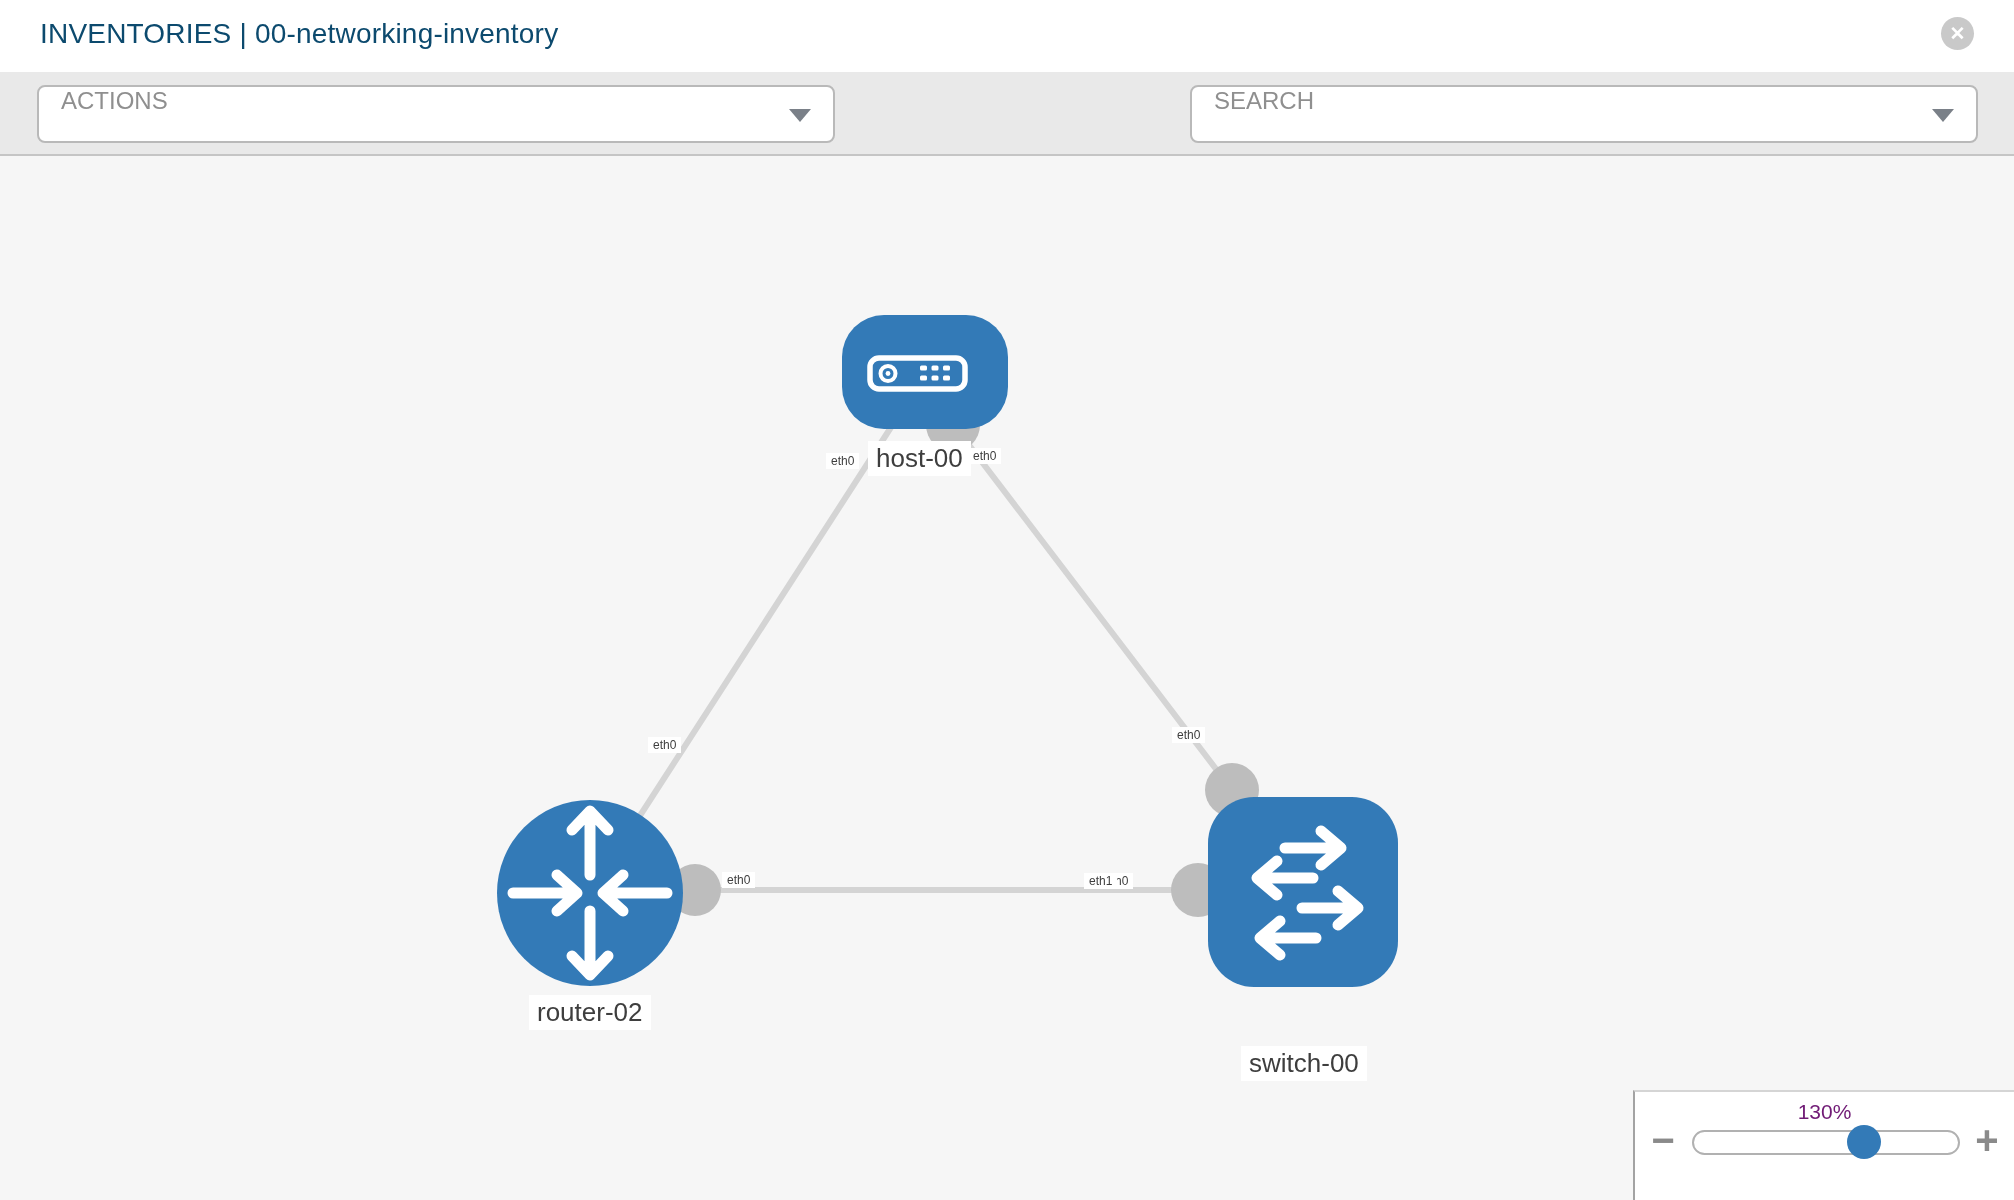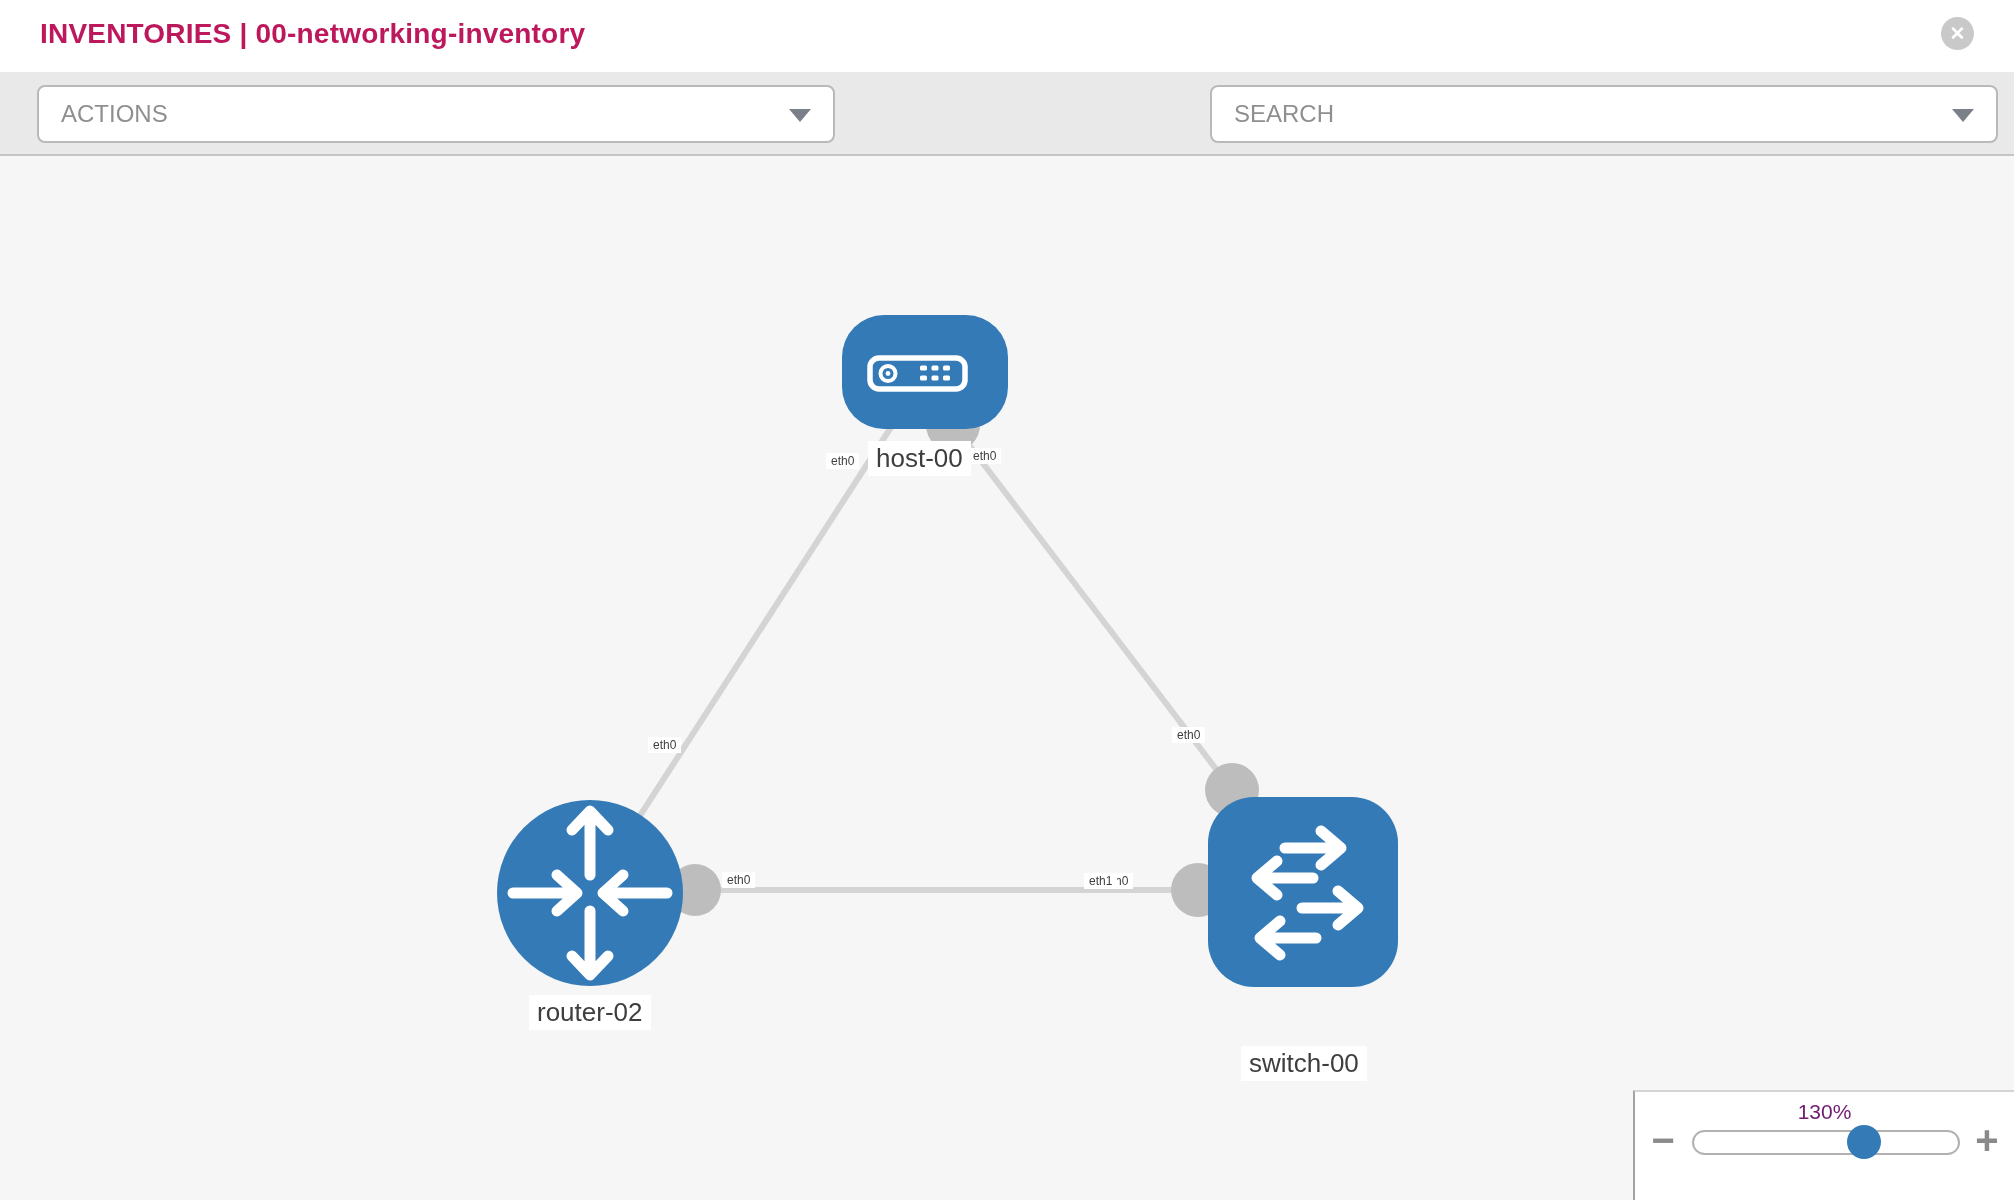--- a/index.html
+++ b/index.html
@@ -7,48 +7,48 @@
   body {
     font-family: "Liberation Sans", "DejaVu Sans", sans-serif;
     background: #ffffff;
     position: relative;
   }
 
   
   .header { position: absolute; top: 0; left: 0; width: 2014px; height: 72px; background: #fff; }
   .header-title {
     position: absolute; left: 40px; top: 18px;
-    font-size: 28px; font-weight: bold; color: #be185d; letter-spacing: 0.2px;
+    font-size: 28px; font-weight: normal; color: #0c4a6e; letter-spacing: 0.2px;
   }
   .close-btn {
     position: absolute; left: 1941px; top: 17px; width: 33px; height: 33px;
     border-radius: 50%; background: #c9c9c9; border: none; cursor: pointer;
     color: #ffffff; font-size: 19px; font-weight: bold;
     display: flex; align-items: center; justify-content: center; line-height: 1;
   }
 
   
   .toolbar {
     position: absolute; top: 72px; left: 0; width: 2014px; height: 84px;
     background: #e9e9e9; border-bottom: 2px solid #c5c5c5;
   }
   .select-box {
     position: absolute; top: 13px; height: 58px;
     background: #fff; border: 2px solid #b9b9b9; border-radius: 8px;
-    display: flex; align-items: center; padding: 0 22px;
+    display: flex; align-items: flex-start; padding: 0 22px;
     color: #8f8f8f; font-size: 24px; cursor: pointer;
   }
   .select-box .caret {
     position: absolute; right: 22px; top: 50%; transform: translateY(-38%);
     width: 0; height: 0;
     border-left: 11px solid transparent; border-right: 11px solid transparent;
     border-top: 13px solid #7a8088;
   }
   .actions-box { left: 37px; width: 798px; }
-  .search-box  { left: 1190px; width: 788px; margin-left: 20px; }
+  .search-box  { left: 1190px; width: 788px; }
   .tool-icon-btn {
     position: absolute; top: 98px; width: 40px; height: 40px;
     background: transparent; border: none; cursor: pointer; padding: 0;
   }
   .tool-icon-btn svg { width: 34px; height: 34px; display: block; margin: 0 auto; }
   .wrench-btn { left: 1046px; }
   .key-btn { left: 1114px; }
   .key-btn svg { transform: scaleX(-1); }
 
   

